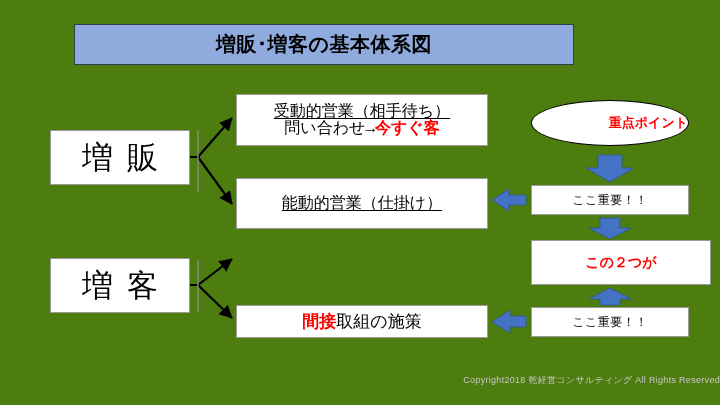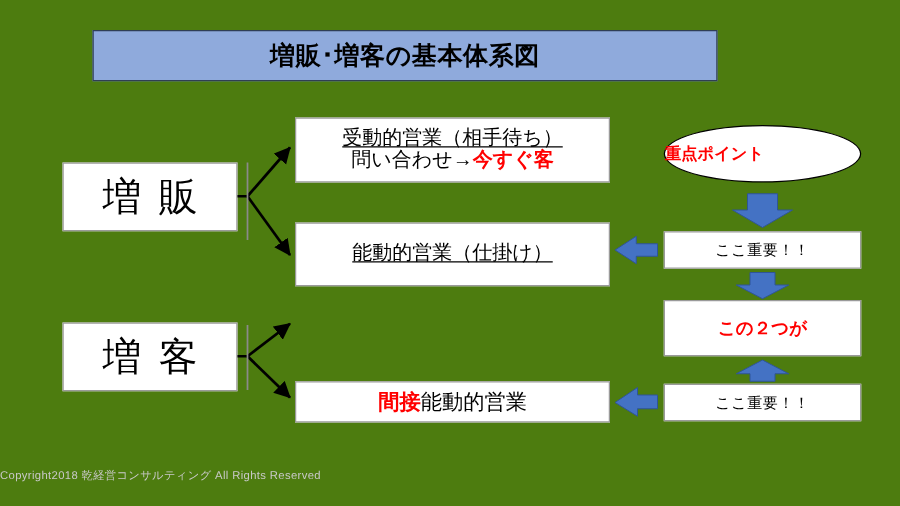--- a/index.html
+++ b/index.html
@@ -73,39 +73,40 @@
     text-decoration: underline;
     text-underline-offset: 2px;
     white-space: nowrap;
     line-height: 1.15;
   }
   .twoline .line2 {
     font-size: 16px;
     color: #000;
     white-space: nowrap;
     line-height: 1.15;
+    font-family: Liberation Mono, monospace;
   }
   .red-b { color: #FF0000; font-weight: 700; }
 
   .oneline .oneline-text {
     font-size: 17px;
     color: #000;
     white-space: nowrap;
   }
 
   
   .ellipse {
     position: absolute;
     box-sizing: border-box;
     border: 1.6px solid #000000;
     border-radius: 50%;
     background: #ffffff;
     display: flex;
     align-items: center;
-    justify-content: flex-start;
+    justify-content: flex-end;
   }
   .ellipse .ellipse-text {
     font-size: 13px;
     font-weight: 700;
     color: #FF0000;
     white-space: nowrap;
   }
 
   .kk .kk-text {
     font-size: 12px;
@@ -134,21 +135,21 @@
     height: 405px;
     pointer-events: none;
   }
 
   
   .footer {
     position: absolute;
     left: 0;
     top: 374px;
     width: 720px;
-    text-align: left;
+    text-align: right;
     font-size: 9px;
     color: #c9c9c9;
     letter-spacing: 0.3px;
   }
 </style>
 </head>
 <body>
 
 <div id="slide">
 
@@ -168,32 +169,32 @@
     <span class="line1">受動的営業（相手待ち）</span>
     <span class="line2"><span>問い合わせ→</span><span class="red-b">今すぐ客</span></span>
   </div>
 
   <div class="box twoline" style="left:236px; top:178px; width:252px; height:51px;">
     <span class="line1">能動的営業（仕掛け）</span>
   </div>
 
 
   <div class="box oneline" style="left:236px; top:305px; width:252px; height:33px;">
-    <span class="oneline-text"><span class="red-b">間接</span><span>能動的営業</span></span>
+    <span class="oneline-text"><span class="red-b">間接</span><span>取組の施策</span></span>
   </div>
 
   <div class="ellipse" style="left:531px; top:100px; width:158px; height:46px;">
     <span class="ellipse-text">重点ポイント</span>
   </div>
 
   <div class="box kk" style="left:531px; top:185px; width:158px; height:30px;">
     <span class="kk-text">ここ重要！！</span>
   </div>
 
-  <div class="box twolines-red" style="left:531px; top:240px; width:158px; height:45px;">
+  <div class="box twolines-red" style="left:531px; top:240px; width:180px; height:45px;">
     <span>この２つが</span>
   </div>
 
   <div class="box kk" style="left:531px; top:307px; width:158px; height:30px;">
     <span class="kk-text">ここ重要！！</span>
   </div>
 
   <svg id="arrow-layer" viewBox="0 0 720 405">
     <defs>
       <marker id="blkarrow" markerWidth="7" markerHeight="7" refX="5.6" refY="3" orient="auto" markerUnits="strokeWidth">

